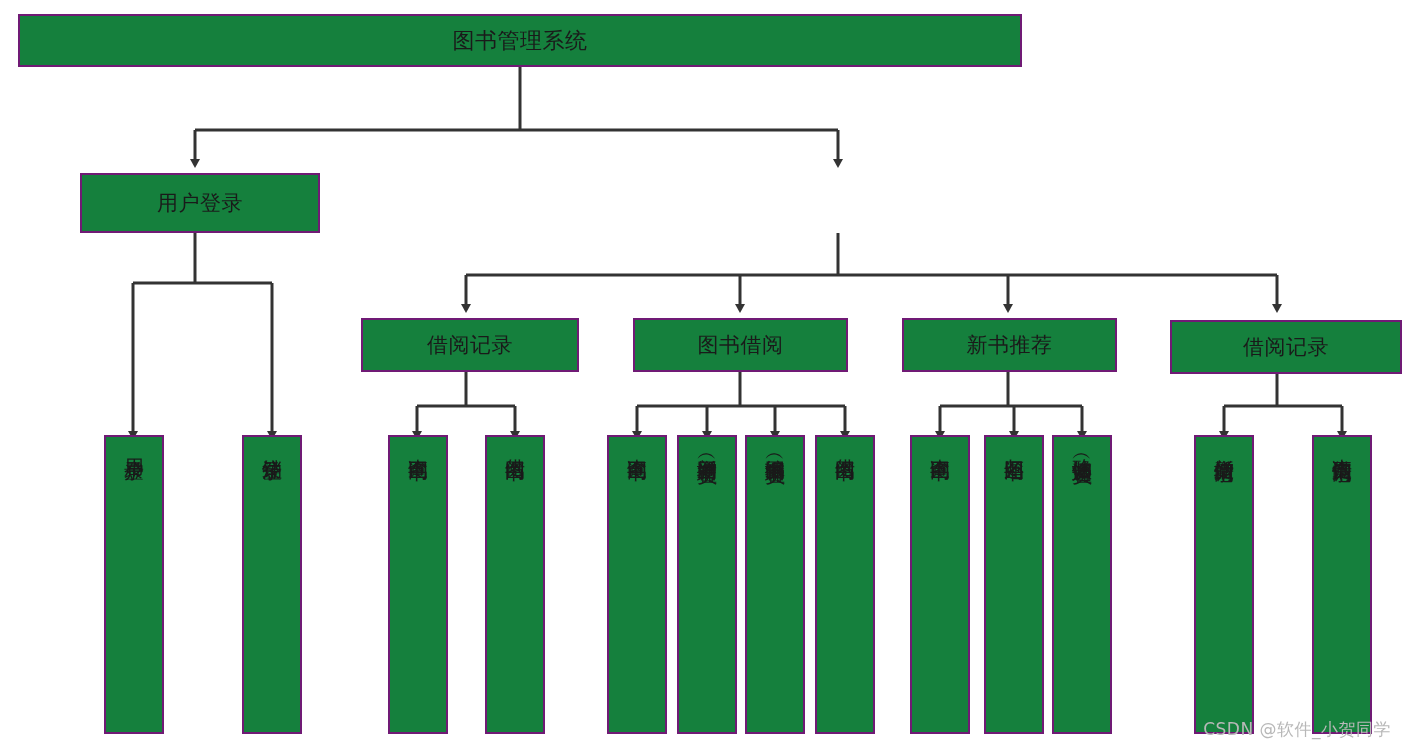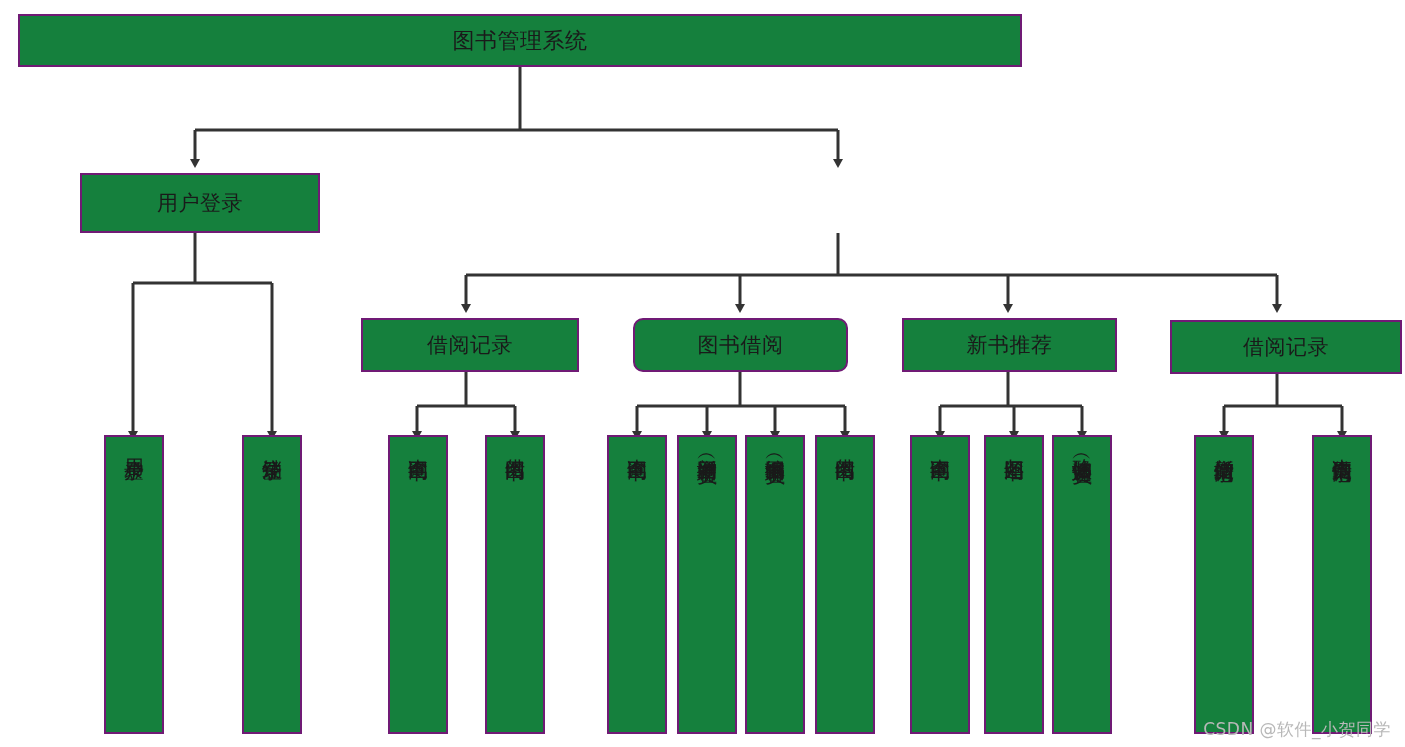--- a/index.html
+++ b/index.html
@@ -133,21 +133,21 @@
     <span class="node-label">图书管理系统</span>
   </div>
 
   <div class="node h" style="left:80px; top:173px; width:240px; height:60px;">
     <span class="node-label">用户登录</span>
   </div>
 
   <div class="node h" style="left:361px; top:318px; width:218px; height:54px;">
     <span class="node-label">借阅记录</span>
   </div>
-  <div class="node h" style="left:633px; top:318px; width:215px; height:54px;border-radius:10px;">
+  <div class="node h" style="left:633px; top:318px; width:215px; height:54px;">
     <span class="node-label">图书借阅</span>
   </div>
   <div class="node h" style="left:902px; top:318px; width:215px; height:54px;">
     <span class="node-label">新书推荐</span>
   </div>
   <div class="node h" style="left:1170px; top:320px; width:232px; height:54px;">
     <span class="node-label">借阅记录</span>
   </div>
 
   <div class="node v" style="left:104px; top:435px; width:60px; height:299px;">

